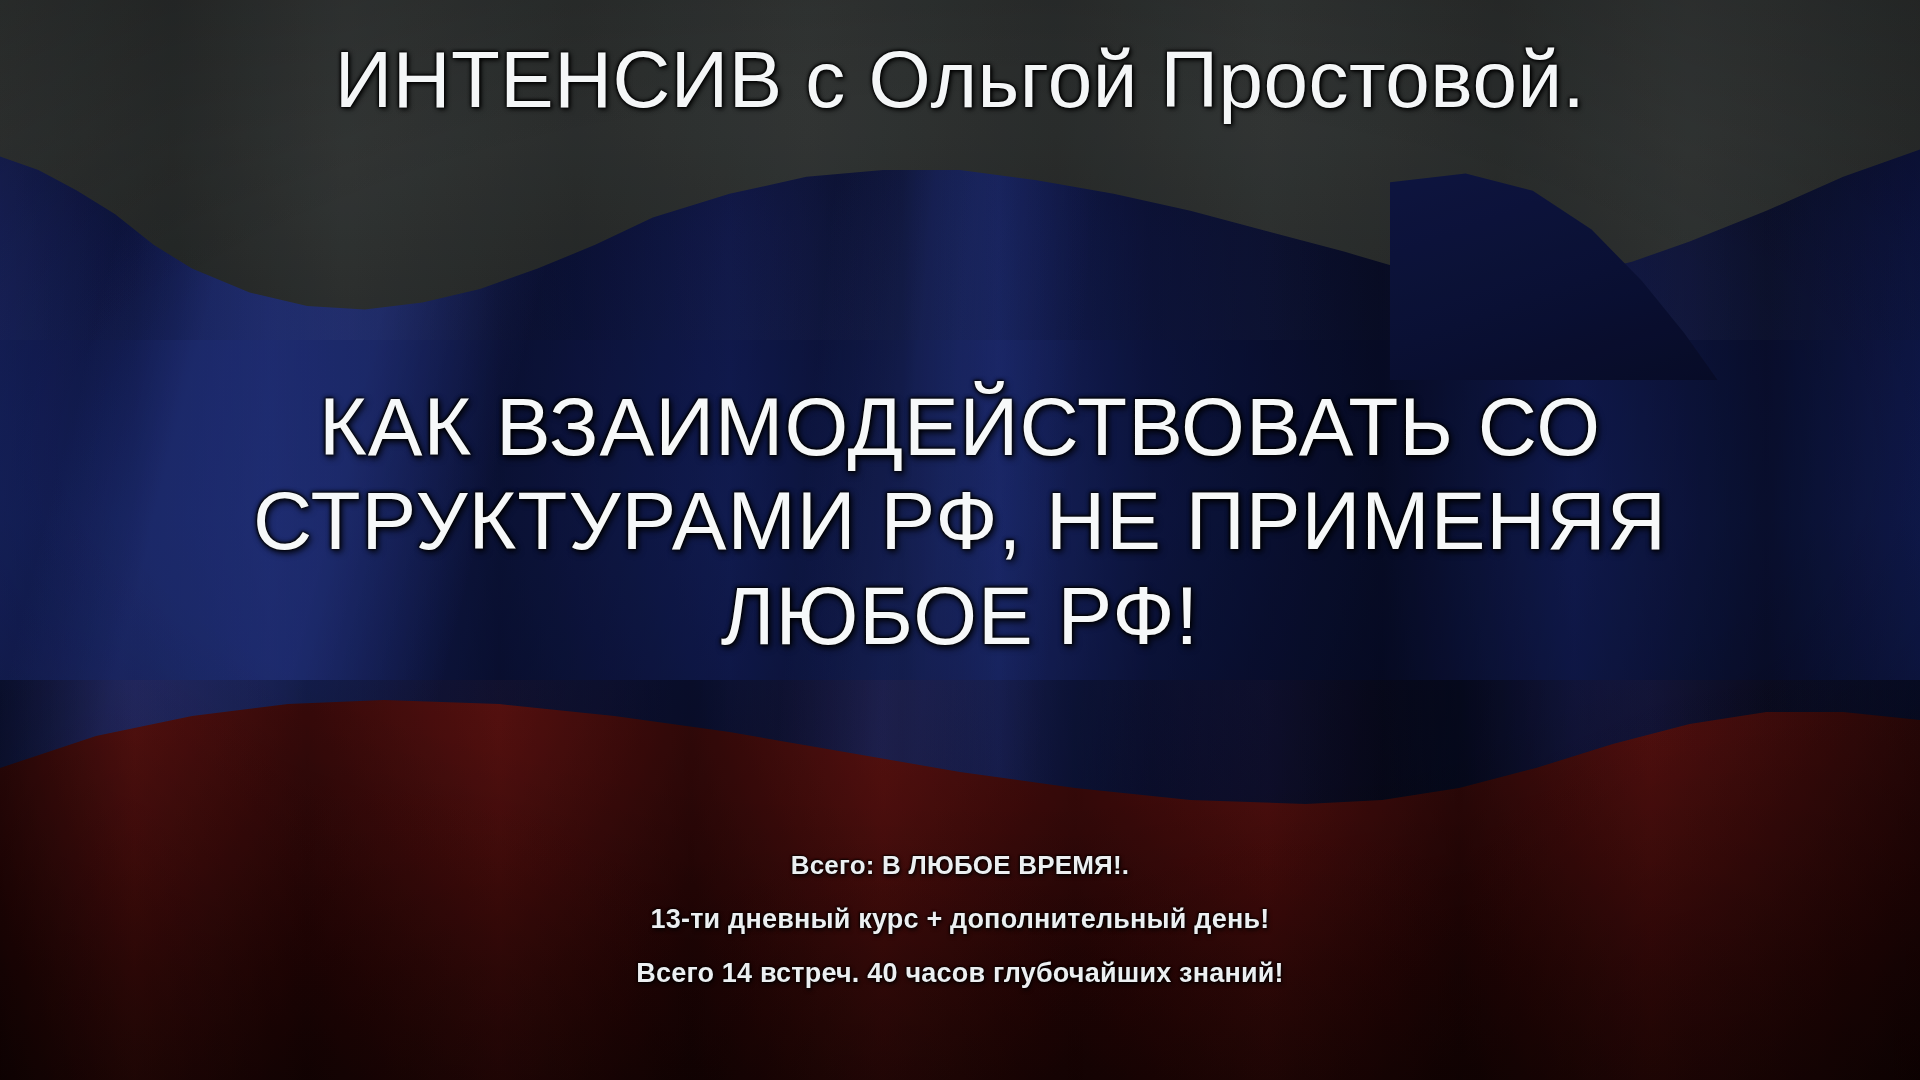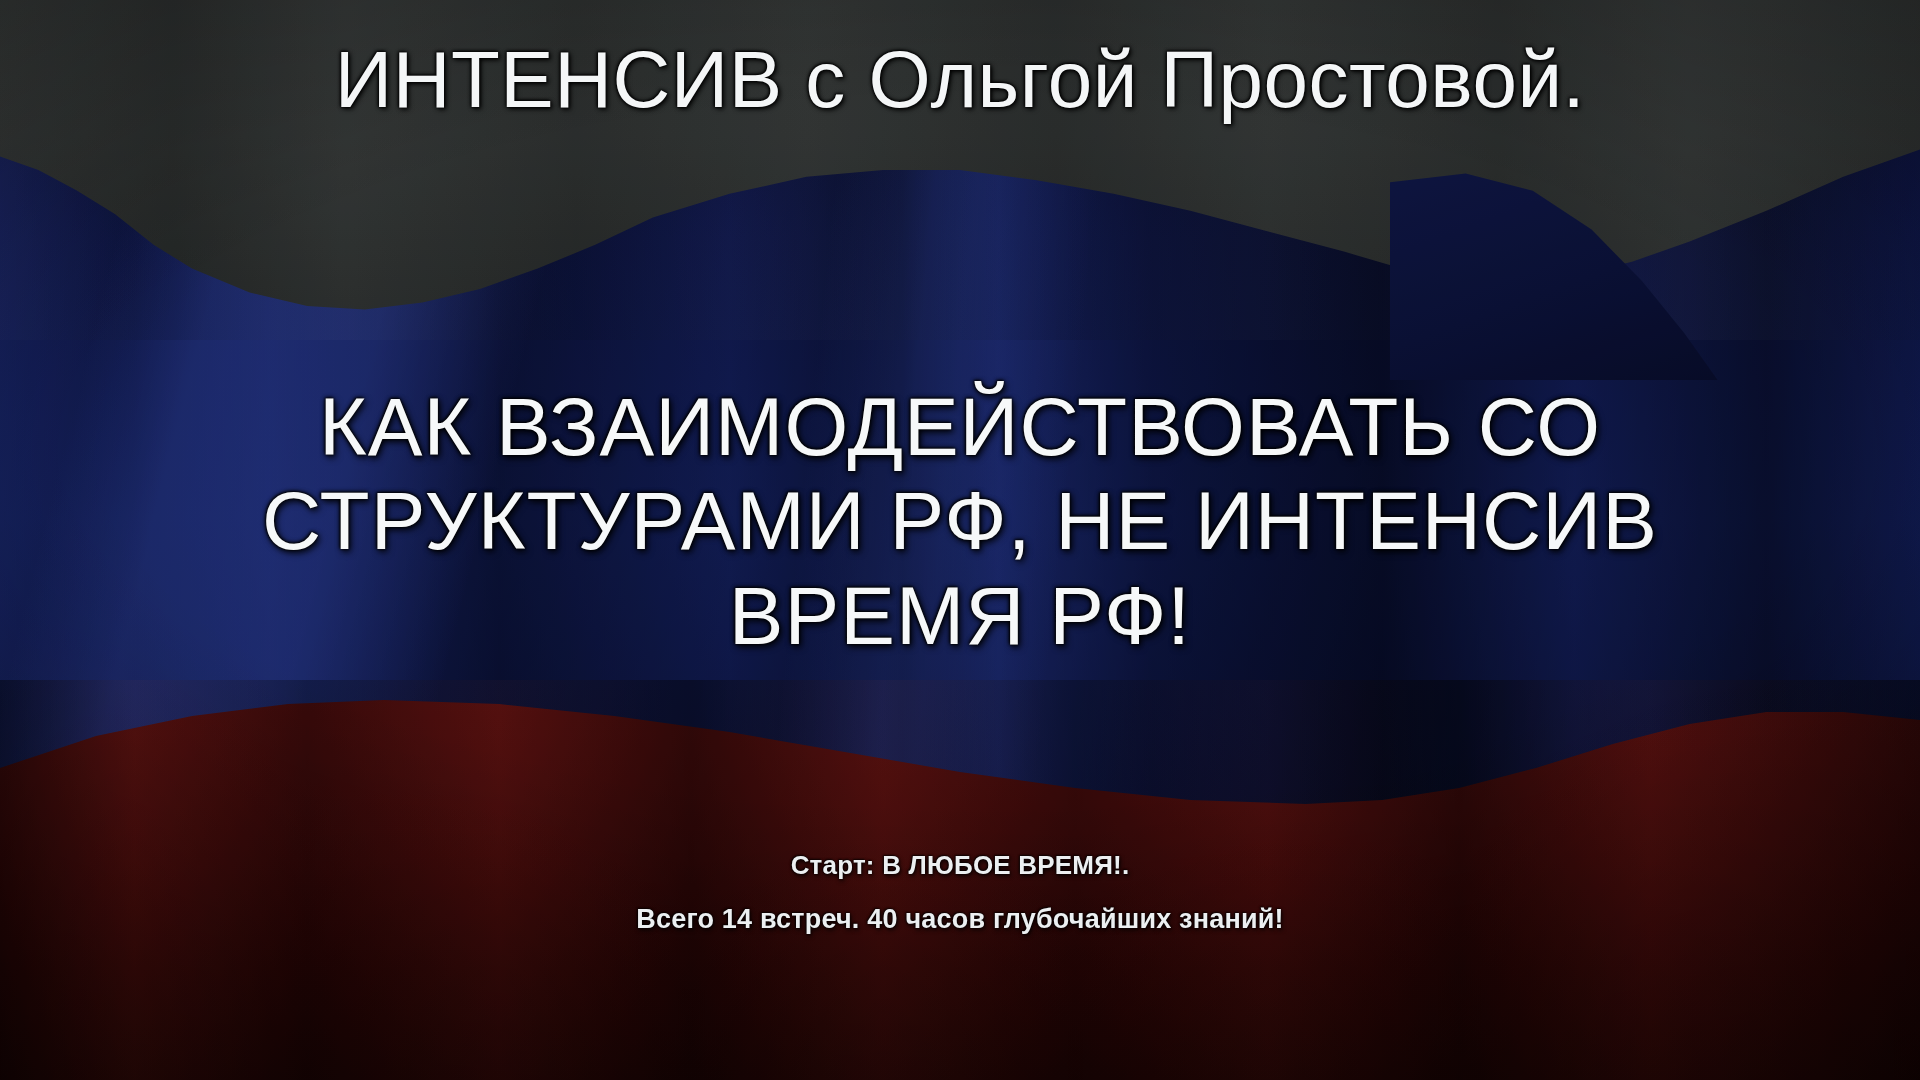--- a/index.html
+++ b/index.html
@@ -232,23 +232,24 @@
 
   <div class="darken"></div>
   <div class="vignette"></div>
 
   <div class="text-layer">
 
     <div class="kicker">ИНТЕНСИВ с Ольгой Простовой.</div>
 
     <div class="headline">
       <span class="hl-line">КАК ВЗАИМОДЕЙСТВОВАТЬ СО</span>
-      <span class="hl-line">СТРУКТУРАМИ РФ, НЕ ИНТЕНСИВ</span>
-      <span class="hl-line">ВРЕМЯ РФ!</span>
+      <span class="hl-line">СТРУКТУРАМИ РФ, НЕ ПРИМЕНЯЯ</span>
+      <span class="hl-line">ЛЮБОЕ РФ!</span>
     </div>
 
     <div class="details">
-      <span class="d-line d1">Старт: В ЛЮБОЕ ВРЕМЯ!.</span>
+      <span class="d-line d1">Всего: В ЛЮБОЕ ВРЕМЯ!.</span>
+      <span class="d-line d2">13-ти дневный курс + дополнительный день!</span>
       <span class="d-line d3">Всего 14 встреч. 40 часов глубочайших знаний!</span>
     </div>
 
   </div>
 </div>
 
 </body></html>

